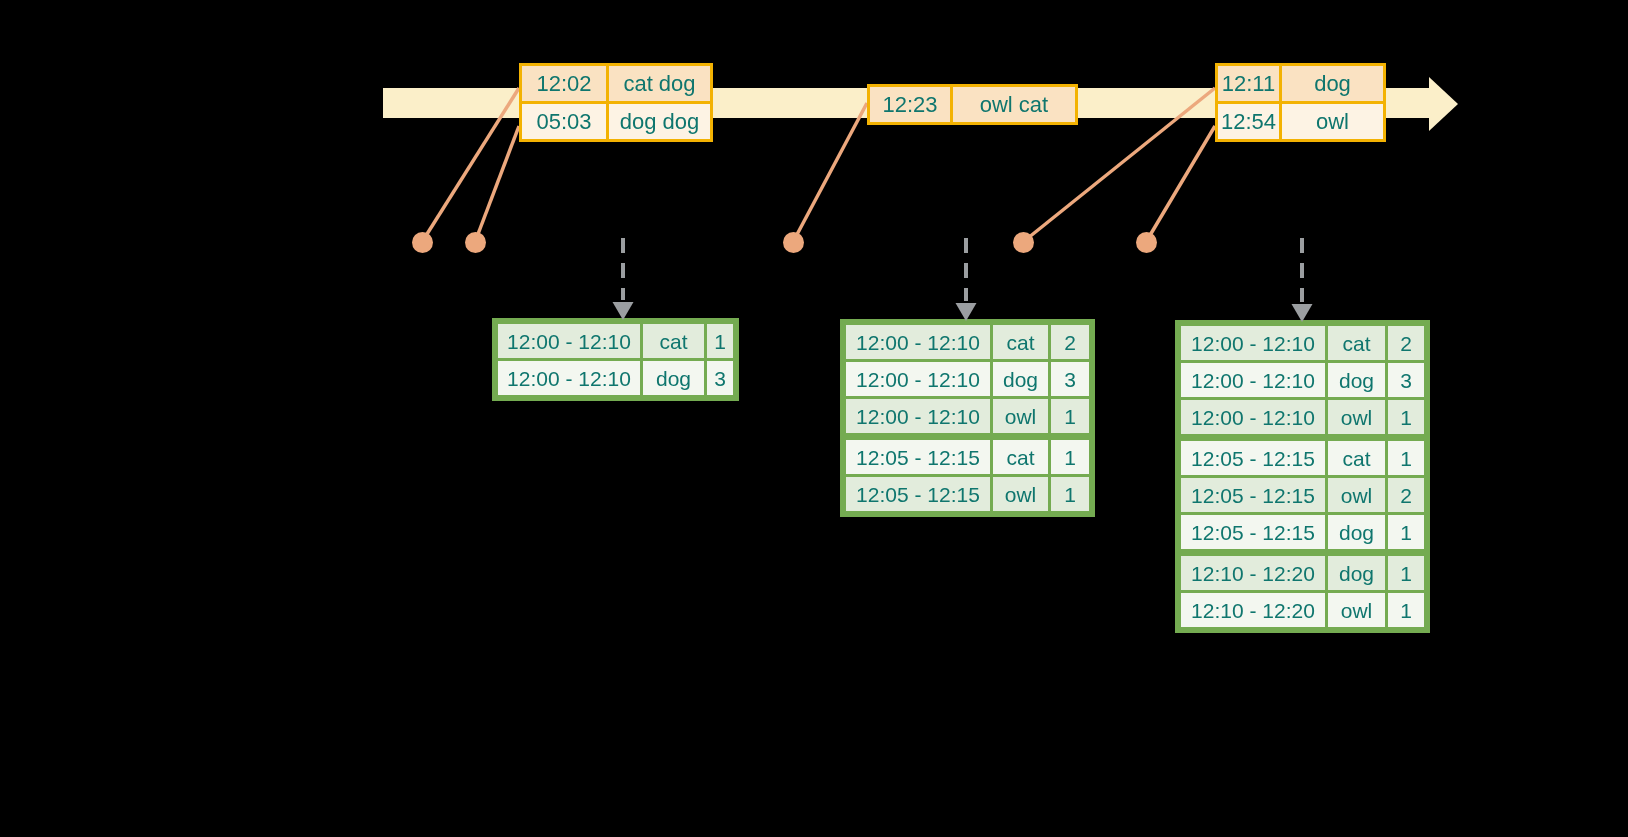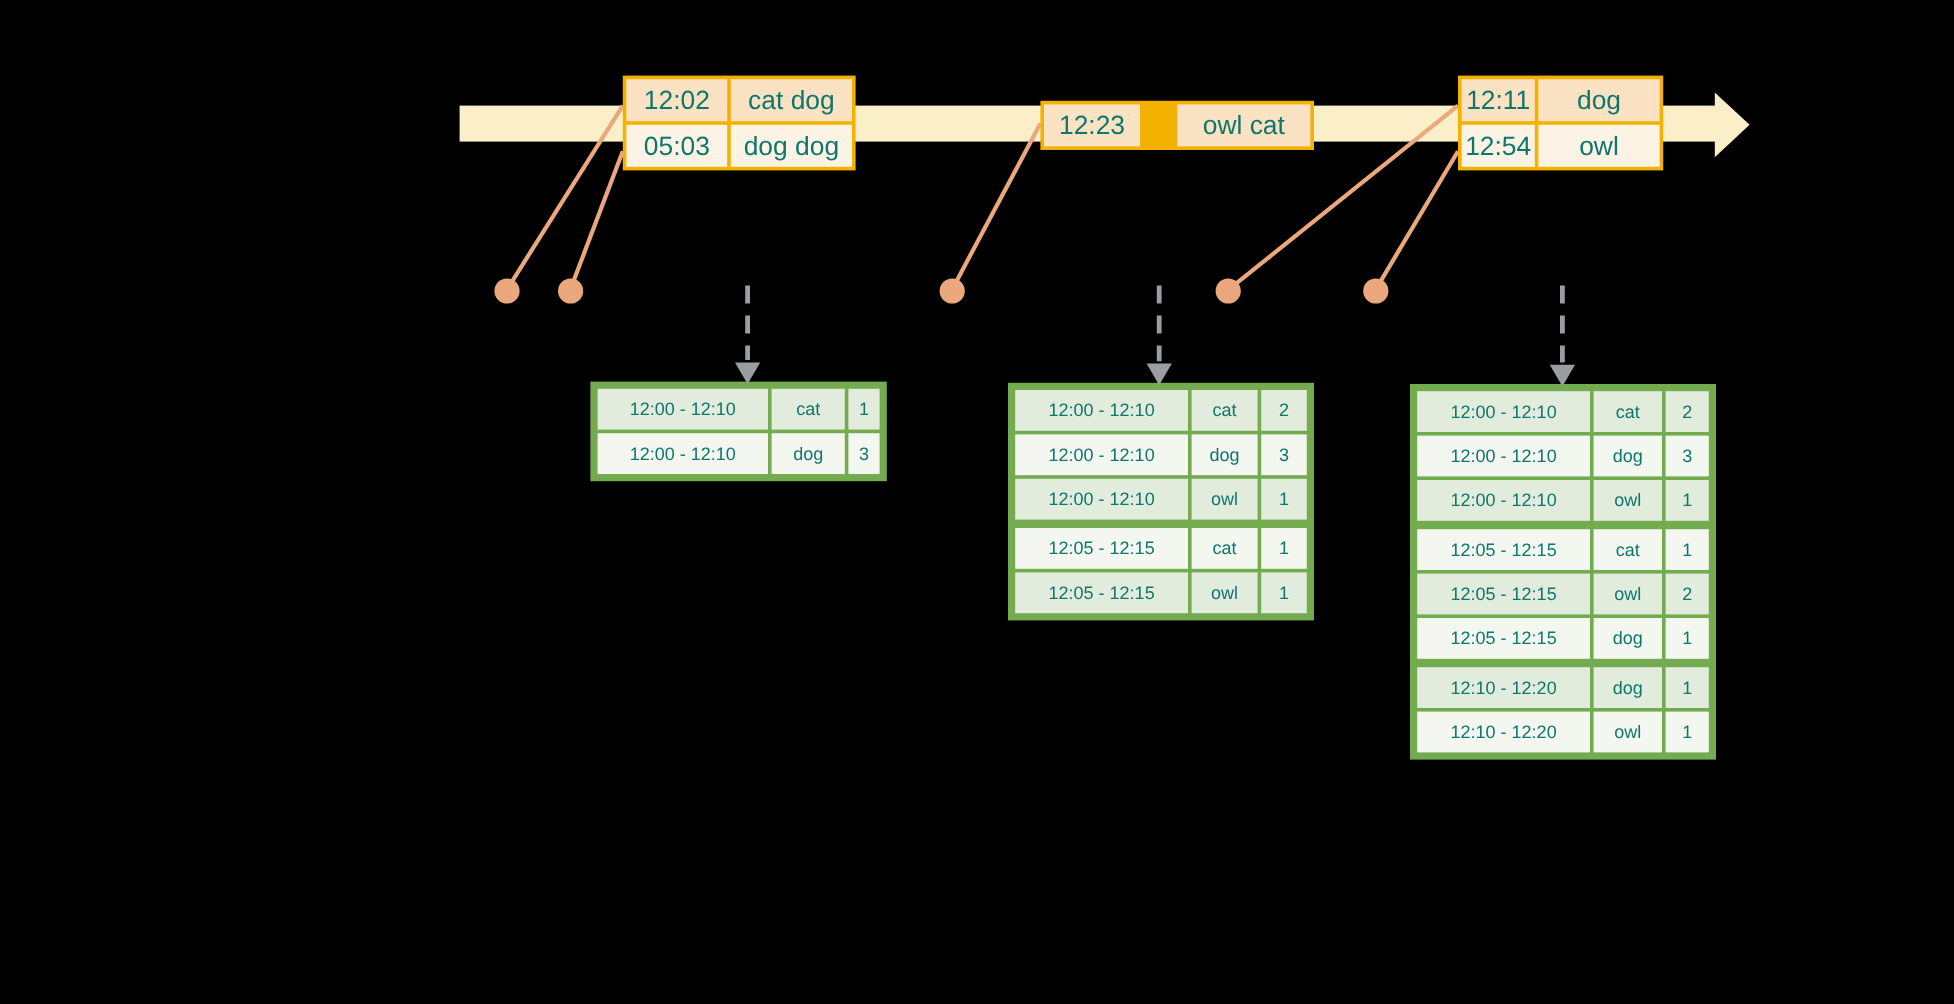--- a/index.html
+++ b/index.html
@@ -49,21 +49,21 @@
   .ecell {
     display: flex; align-items: center; justify-content: center;
     font-size: 22px; line-height: 1;
   }
   .e-dark  { background: #fae2c2; }
   .e-light { background: #fdf3e4; }
 
   #etable1 { left: 519px; top: 63px; }
   #etable1 .t { width: 84px; }  #etable1 .w { width: 101px; }
   #etable2 { left: 867px; top: 84px; }
-  #etable2 .t { width: 80px; }  #etable2 .w { width: 111px; margin-left: 28px; }
+  #etable2 .t { width: 80px; }  #etable2 .w { width: 122px; }
   #etable3 { left: 1215px; top: 63px; }
   #etable3 .t { width: 61px; }  #etable3 .w { width: 101px; }
 
   
   .dot {
     position: absolute;
     width: 21px; height: 21px;
     border-radius: 50%;
     background: #eca87d;
     z-index: 5;
@@ -76,21 +76,21 @@
     padding: 6px;
     display: flex;
     flex-direction: column;
     z-index: 3;
   }
   .rrow { display: flex; gap: 3px; height: 34px; margin-top: 3px; }
   .rrow:first-child { margin-top: 0; }
   .rrow.group-start { margin-top: 7px; }
   .rcell {
     display: flex; align-items: center; justify-content: center;
-    font-size: 15px; line-height: 1;
+    font-size: 21px; line-height: 1;
   }
   .r-dark  { background: #e2ecdc; }
   .r-light { background: #f3f7f0; }
 
   #rtable1 { left: 492px; top: 318px; }
   #rtable1 .win { width: 142px; } #rtable1 .wd { width: 61px; } #rtable1 .ct { width: 26px; }
   #rtable2 { left: 840px; top: 319px; }
   #rtable2 .win { width: 144px; } #rtable2 .wd { width: 55px; } #rtable2 .ct { width: 38px; }
   #rtable3 { left: 1175px; top: 320px; }
   #rtable3 .win { width: 144px; } #rtable3 .wd { width: 57px; } #rtable3 .ct { width: 36px; }

